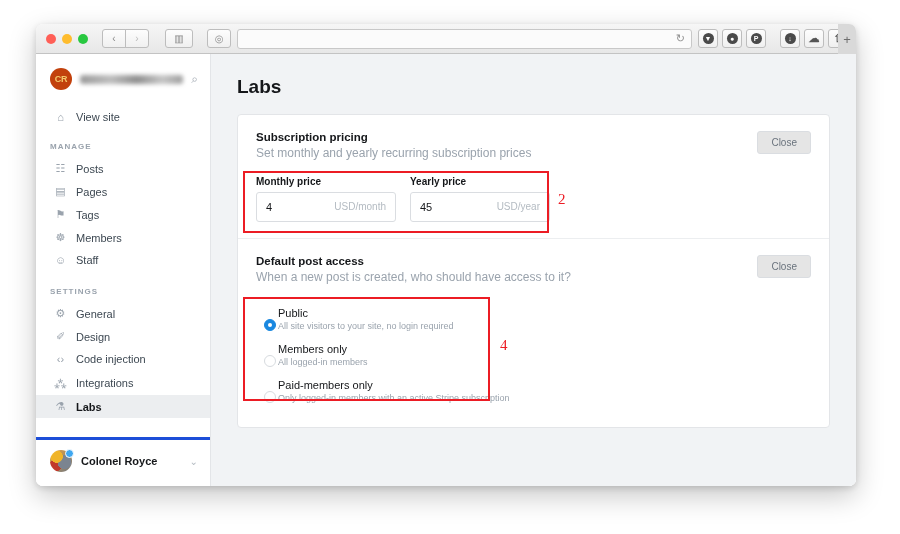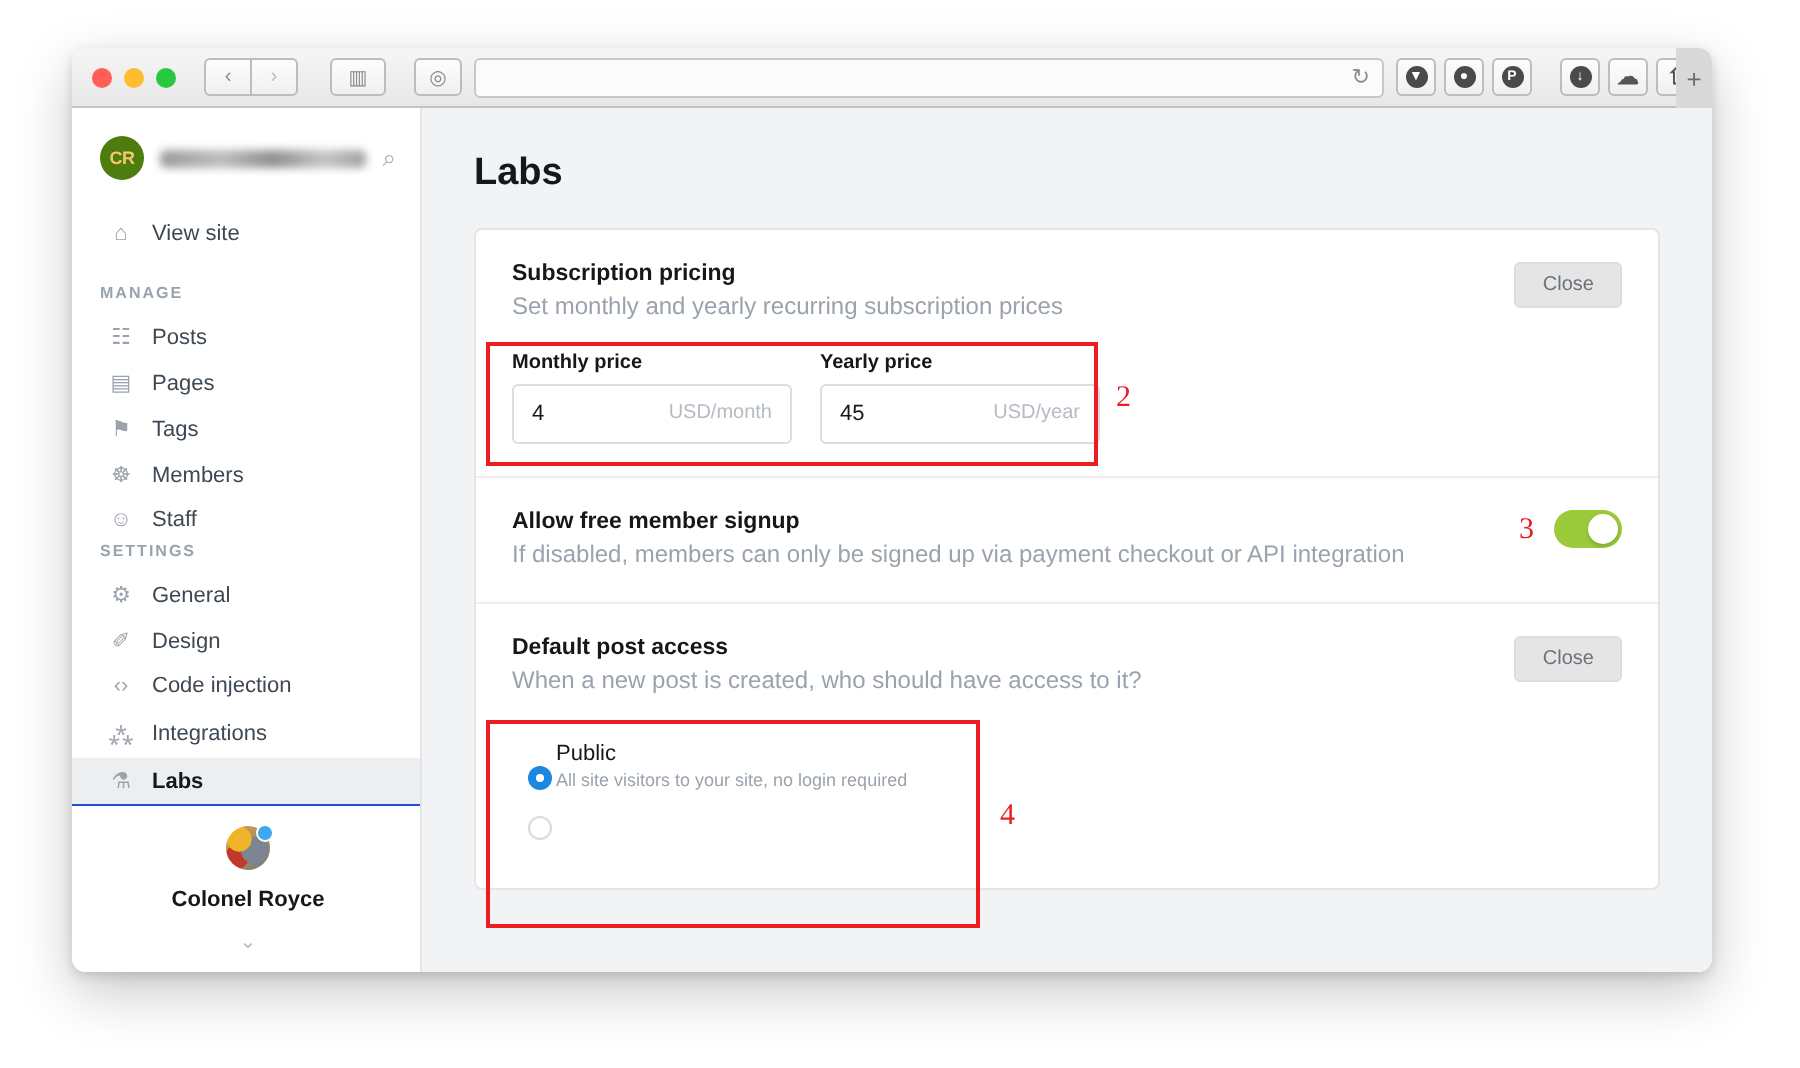--- a/index.html
+++ b/index.html
@@ -91,21 +91,21 @@
     border-right: 1px solid #e3e5e8;
     display: flex; flex-direction: column;
     padding: 0;
   }
   .site-row {
     display: flex; align-items: center; gap: 8px;
     padding: 14px 12px 12px 14px;
   }
   .site-avatar {
     width: 22px; height: 22px; border-radius: 50%;
-    background: #4d7c0f; color: #f3c96b;
+    background: #c2410c; color: #f3c96b;
     font-size: 9px; font-weight: bold;
     display: flex; align-items: center; justify-content: center;
     flex: none; letter-spacing: -.3px;
   }
   .site-name {
     flex: 1; height: 9px;
     background: linear-gradient(90deg,#9a9a9a,#bdbdbd 30%,#8f8f8f 55%,#c5c5c5 80%,#a0a0a0);
     filter: blur(2.2px); border-radius: 3px;
     font-size: 0; color: transparent;
   }
@@ -125,22 +125,21 @@
   .nav-section {
     font-size: 8px; letter-spacing: 1px; color: #9aa3ad;
     font-weight: bold; padding: 0 12px 6px 14px;
   }
   .nav-gap { height: 16px; }
 
   .user-row {
     margin-top: auto;
     display: flex; align-items: center; gap: 9px;
     padding: 10px 12px 14px 14px;
-    border-top: 1px solid #1d4ed8;
-    flex-direction: column;
+    border-top: 3px solid #1d4ed8;
   }
   .user-avatar {
     width: 22px; height: 22px; border-radius: 50%; flex: none;
     background:
       radial-gradient(circle at 30% 30%, #f0b429 0 28%, transparent 29%),
       radial-gradient(circle at 65% 55%, #7b8490 0 36%, transparent 37%),
       radial-gradient(circle at 25% 70%, #c0392b 0 26%, transparent 27%),
       linear-gradient(135deg,#e8a33d,#6f7782);
     position: relative;
   }
@@ -391,52 +390,51 @@
                   <span class="price-suffix">USD/year</span>
                 </div>
               </div>
             </div>
 
 
             <div class="anno-box" style="left:5px; top:56px; width:306px; height:62px;"></div>
             <div class="anno-num" style="left:320px; top:76px;">2</div>
           </div>
 
-          <div class="section">
-            <div class="sec-head">
-              <div class="sec-texts">
-                <div class="sec-title">Allow free member signup</div>
-                <div class="sec-desc">If disabled, members can only be signed up via payment checkout or API integration</div>
-              </div>
-              <div class="anno-num" style="position:static; margin:2px 10px 0 0;">3</div>
-              <button class="toggle">
-                <span class="knob"></span>
-              </button>
-            </div>
-          </div>
 
           <div class="section">
             <div class="sec-head">
               <div class="sec-texts">
                 <div class="sec-title">Default post access</div>
                 <div class="sec-desc">When a new post is created, who should have access to it?</div>
               </div>
               <button class="close-btn">Close</button>
             </div>
 
             <div class="radio-group">
               <label class="radio-item">
                 <span class="radio-dot on"></span>
                 <span>
                   <span class="radio-title" style="display:block">Public</span>
                   <span class="radio-desc" style="display:block">All site visitors to your site, no login required</span>
                 </span>
               </label>
               <label class="radio-item">
                 <span class="radio-dot"></span>
+                <span>
+                  <span class="radio-title" style="display:block">Members only</span>
+                  <span class="radio-desc" style="display:block">All logged-in members</span>
+                </span>
+              </label>
+              <label class="radio-item">
+                <span class="radio-dot"></span>
+                <span>
+                  <span class="radio-title" style="display:block">Paid-members only</span>
+                  <span class="radio-desc" style="display:block">Only logged-in members with an active Stripe subscription</span>
+                </span>
               </label>
             </div>
 
             <div class="anno-box" style="left:5px; top:58px; width:247px; height:104px;"></div>
             <div class="anno-num" style="left:262px; top:98px;">4</div>
           </div>
 
         </div>
 
       </div>

